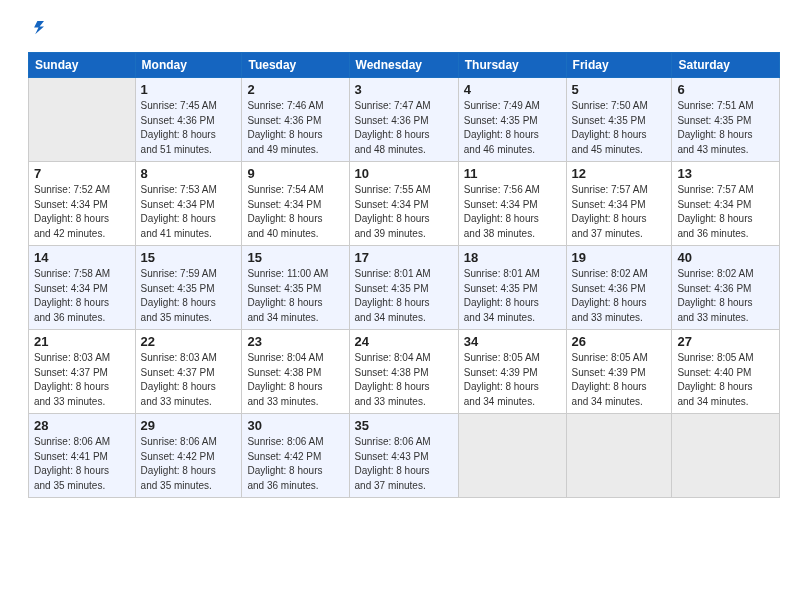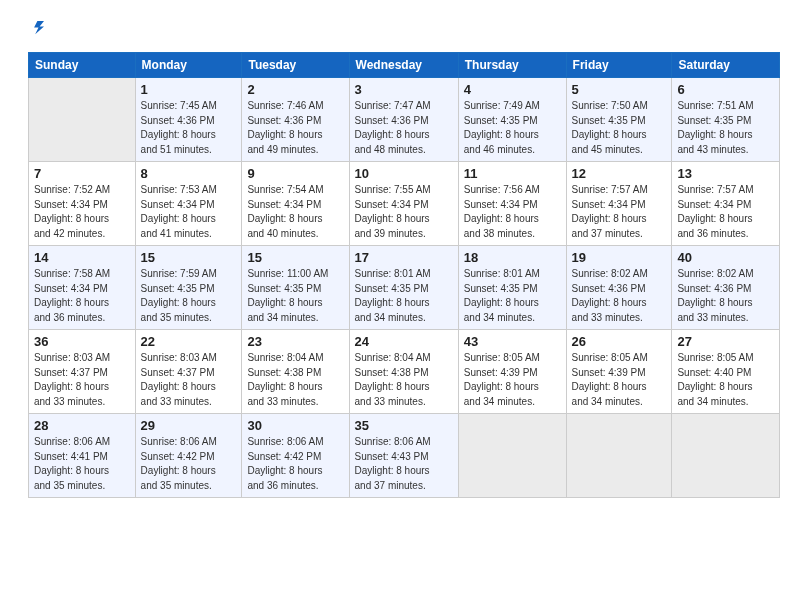--- a/index.html
+++ b/index.html
@@ -273,21 +273,21 @@
           <td>
             <div class="day-number">40</div>
             <div class="day-info" style="white-space: pre-line;">Sunrise: 8:02 AM
 Sunset: 4:36 PM
 Daylight: 8 hours
 and 33 minutes.</div>
           </td>
         </tr>
         <tr>
           <td>
-            <div class="day-number">36</div>
+            <div class="day-number">21</div>
             <div class="day-info" style="white-space: pre-line;">Sunrise: 8:03 AM
 Sunset: 4:37 PM
 Daylight: 8 hours
 and 33 minutes.</div>
           </td>
           <td>
             <div class="day-number">22</div>
             <div class="day-info" style="white-space: pre-line;">Sunrise: 8:03 AM
 Sunset: 4:37 PM
 Daylight: 8 hours
@@ -301,21 +301,21 @@
 and 33 minutes.</div>
           </td>
           <td>
             <div class="day-number">24</div>
             <div class="day-info" style="white-space: pre-line;">Sunrise: 8:04 AM
 Sunset: 4:38 PM
 Daylight: 8 hours
 and 33 minutes.</div>
           </td>
           <td>
-            <div class="day-number">43</div>
+            <div class="day-number">34</div>
             <div class="day-info" style="white-space: pre-line;">Sunrise: 8:05 AM
 Sunset: 4:39 PM
 Daylight: 8 hours
 and 34 minutes.</div>
           </td>
           <td>
             <div class="day-number">26</div>
             <div class="day-info" style="white-space: pre-line;">Sunrise: 8:05 AM
 Sunset: 4:39 PM
 Daylight: 8 hours

